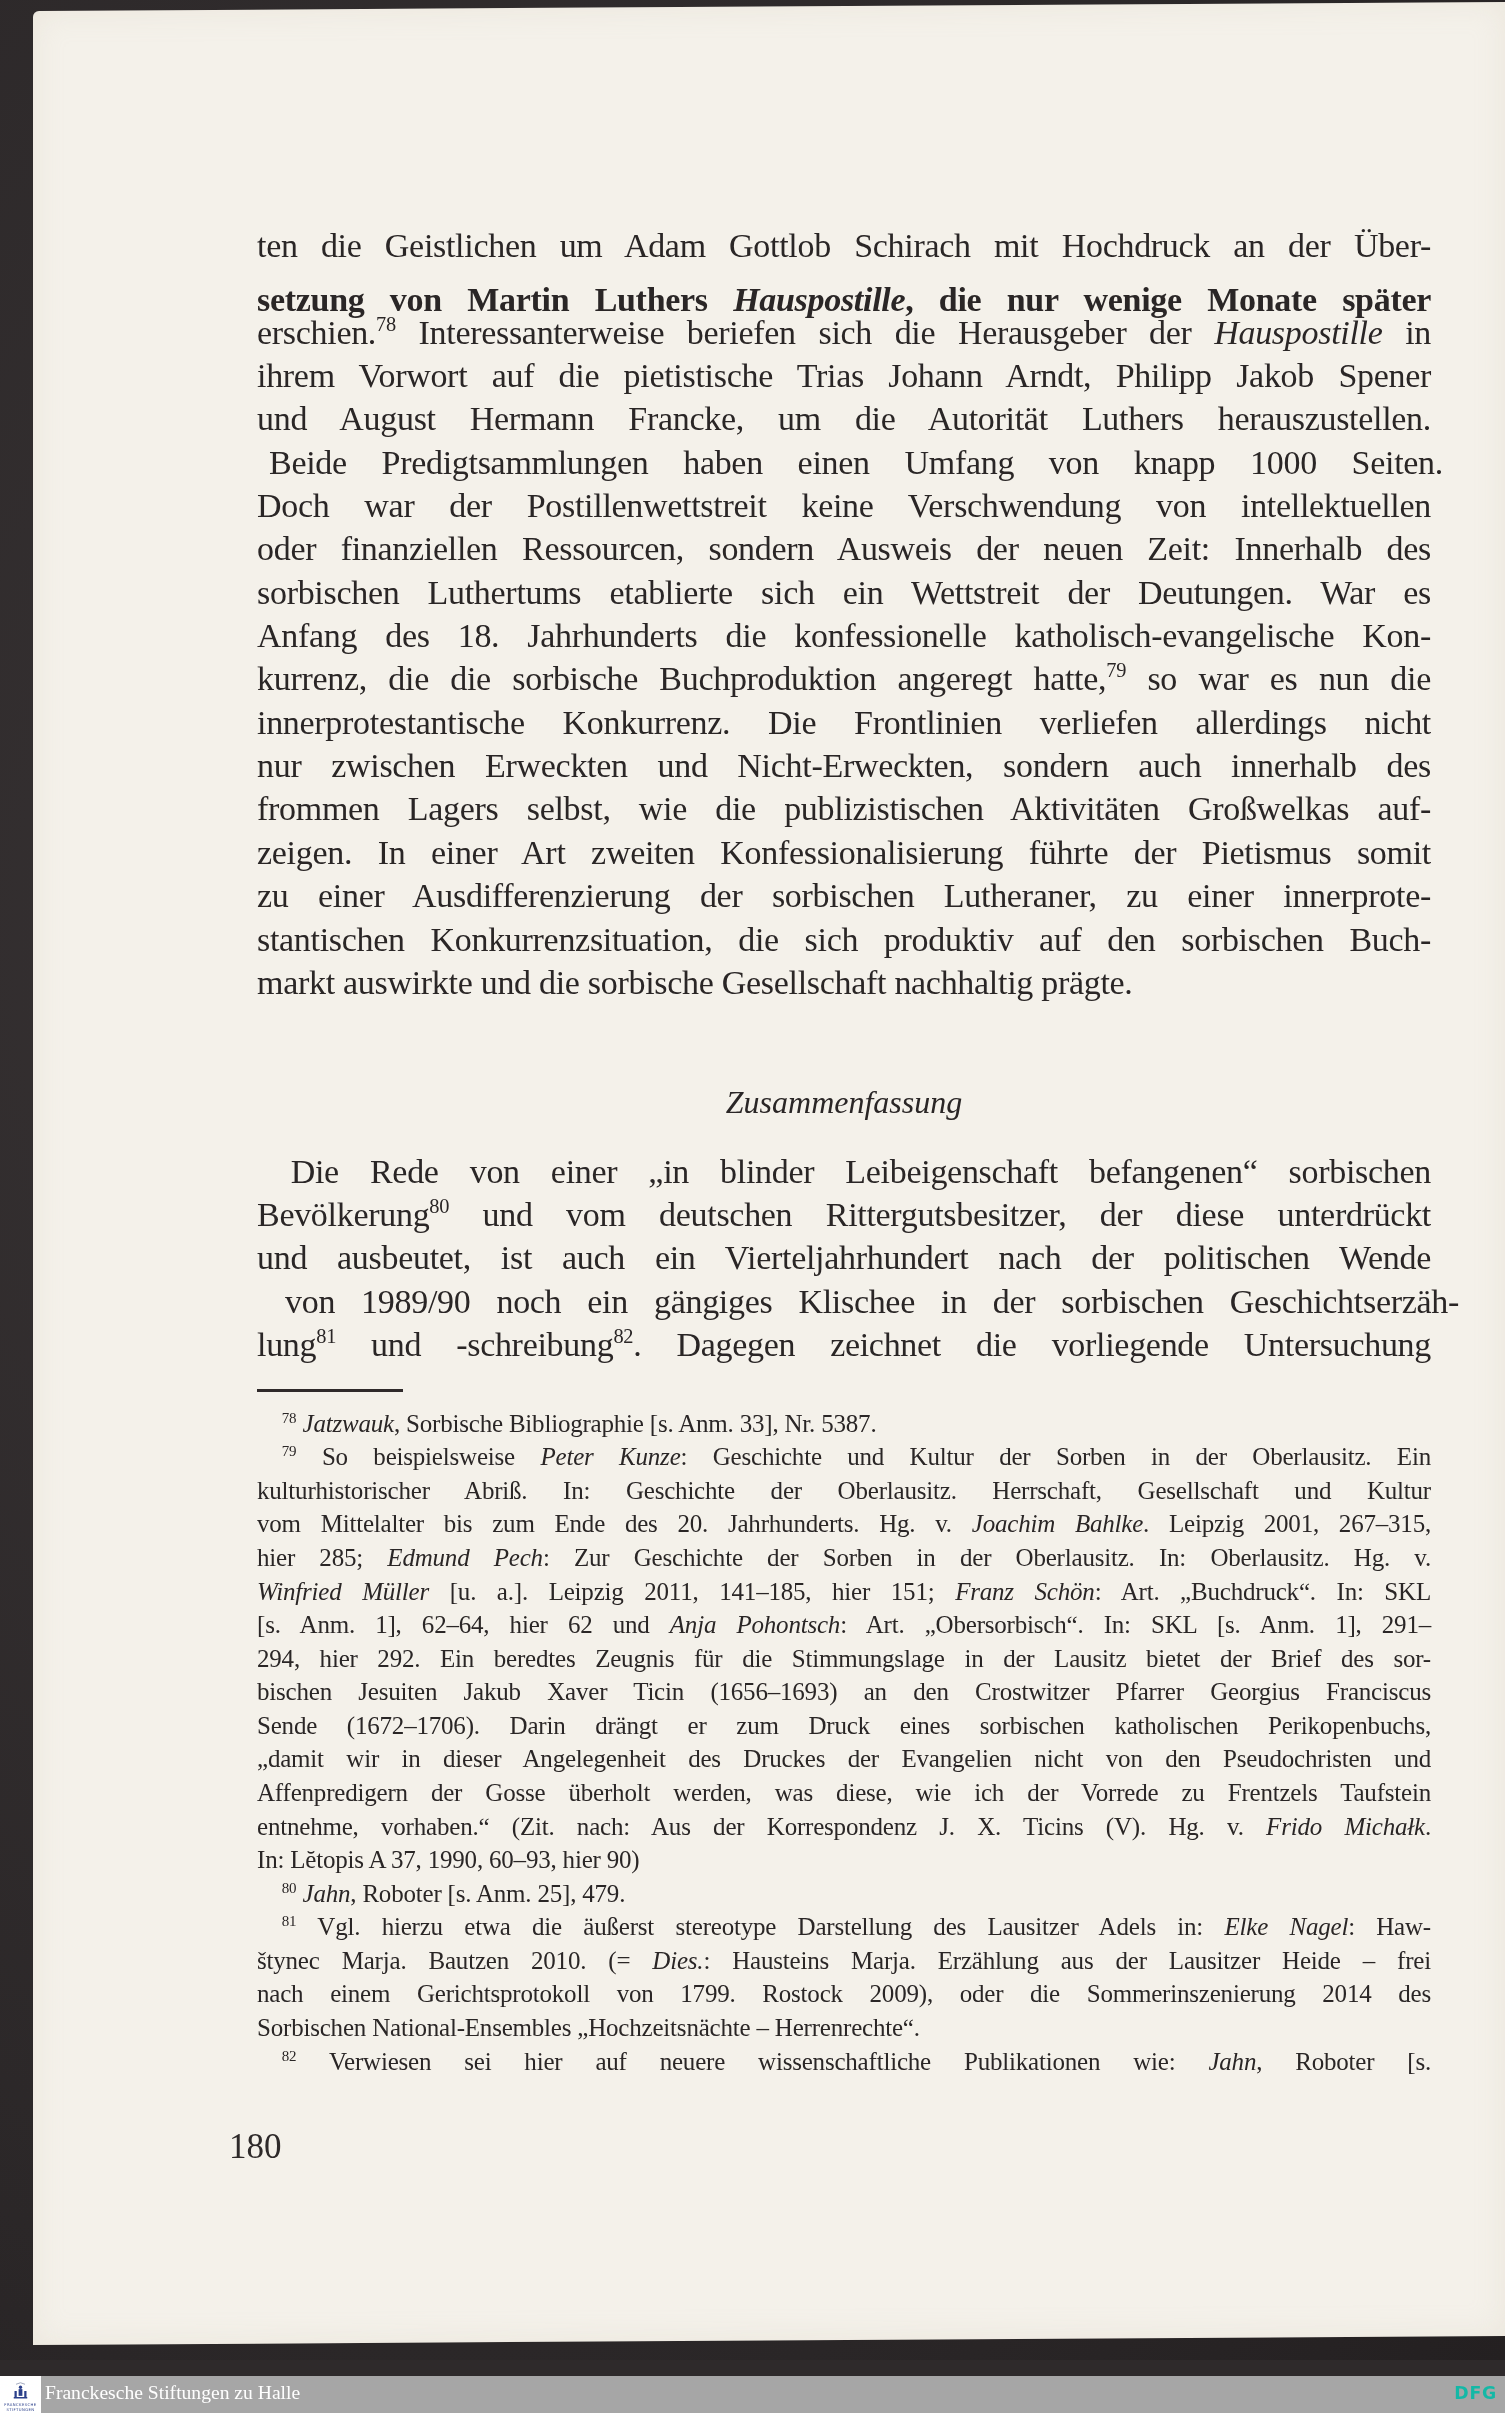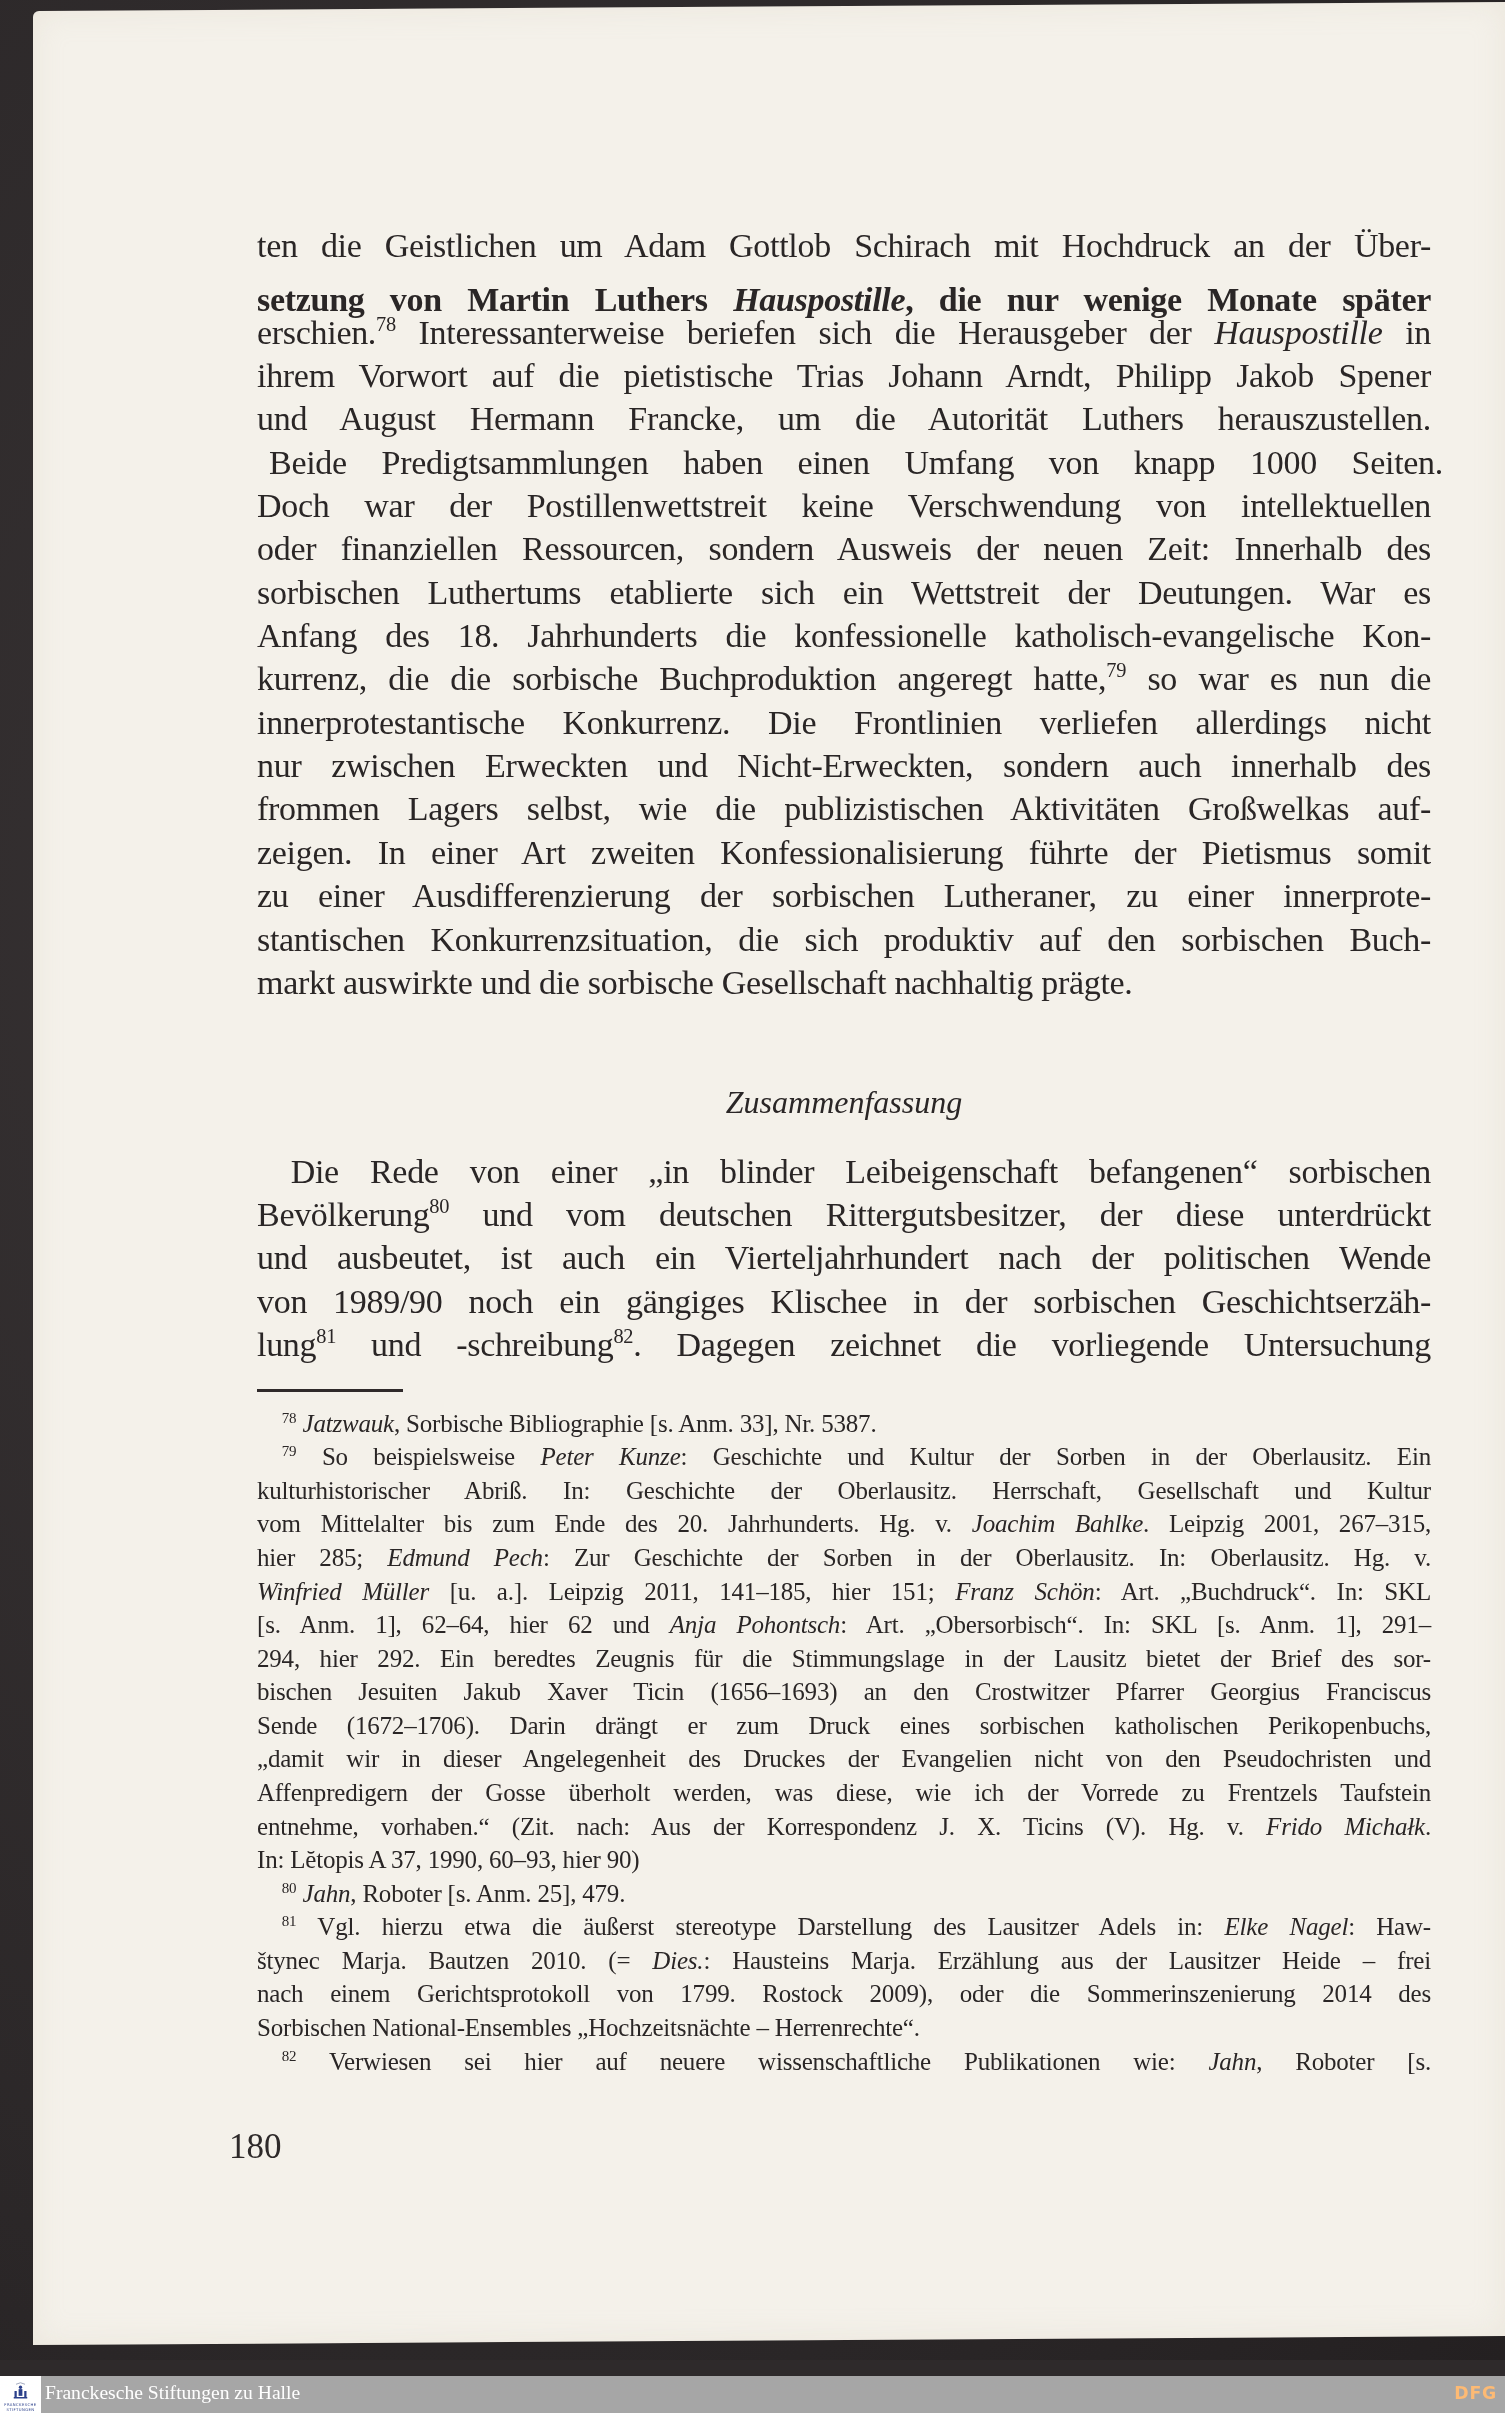--- a/index.html
+++ b/index.html
@@ -64,21 +64,21 @@
     font-family: "DejaVu Sans", sans-serif; font-size: 3.8px; line-height: 4.5px;
     color: #2a3f8a; text-align: center; letter-spacing: 0.4px;
   }
   .footer-title {
     position: absolute; left: 45px; top: 2382px;
     font-family: "Liberation Serif", serif; font-size: 19.6px; color: #ffffff;
   }
   .dfg {
     position: absolute; right: 9px; top: 2383px;
     font-family: "DejaVu Sans", sans-serif; font-weight: bold; font-size: 17.3px;
-    color: #fdba74; letter-spacing: 0.8px;
+    color: #14b8a6; letter-spacing: 0.8px;
   }
 </style>
 </head>
 <body>
 
 <div class="scan-bg"></div>
 
 <div class="page">
   <div class="page-inner" id="page-inner">
     <div id="para1">
@@ -99,21 +99,21 @@
         <div class="line body-line" style="top: 821px;"><span>zeigen. In einer Art zweiten Konfessionalisierung führte der Pietismus somit</span></div>
         <div class="line body-line" style="top: 864px;"><span>zu einer Ausdifferenzierung der sorbischen Lutheraner, zu einer innerprote-</span></div>
         <div class="line body-line" style="top: 908px;"><span>stantischen Konkurrenzsituation, die sich produktiv auf den sorbischen Buch-</span></div>
         <div class="line body-line last" style="top: 951px;"><span>markt auswirkte und die sorbische Gesellschaft nachhaltig prägte.</span></div>
       </div>
     <div class="heading">Zusammenfassung</div>
     <div id="para2">
         <div class="line body-line" style="top: 1140px;"><span> Die Rede von einer „in blinder Leibeigenschaft befangenen“ sorbischen</span></div>
         <div class="line body-line" style="top: 1183px;"><span>Bevölkerung</span><sup>80</sup><span> und vom deutschen Rittergutsbesitzer, der diese unterdrückt</span></div>
         <div class="line body-line" style="top: 1226px;"><span>und ausbeutet, ist auch ein Vierteljahrhundert nach der politischen Wende</span></div>
-        <div class="line body-line" style="top: 1270px;"><span>von 1989/90 noch ein gängiges Klischee in der sorbischen Geschichtserzäh-</span></div>
+        <div class="line body-line" style="top: 1270px; margin-left: 28px;"><span>von 1989/90 noch ein gängiges Klischee in der sorbischen Geschichtserzäh-</span></div>
         <div class="line body-line" style="top: 1313px;"><span>lung</span><sup>81</sup><span> und -schreibung</span><sup>82</sup><span>. Dagegen zeichnet die vorliegende Untersuchung</span></div>
       </div>
     <div class="rule"></div>
     <div id="footnotes">
         <div>
           <div class="line fn-line last" style="top: 1396px;"><span> </span><sup>78</sup><span> </span><span class="it">Jatzwauk</span><span>, Sorbische Bibliographie [s. Anm. 33], Nr. 5387.</span></div>
         </div>
         <div>
           <div class="line fn-line" style="top: 1429px;"><span> </span><sup>79</sup><span> So beispielsweise </span><span class="it">Peter Kunze</span><span>: Geschichte und Kultur der Sorben in der Oberlausitz. Ein</span></div>
           <div class="line fn-line" style="top: 1463px;"><span>kulturhistorischer Abriß. In: Geschichte der Oberlausitz. Herrschaft, Gesellschaft und Kultur</span></div>

